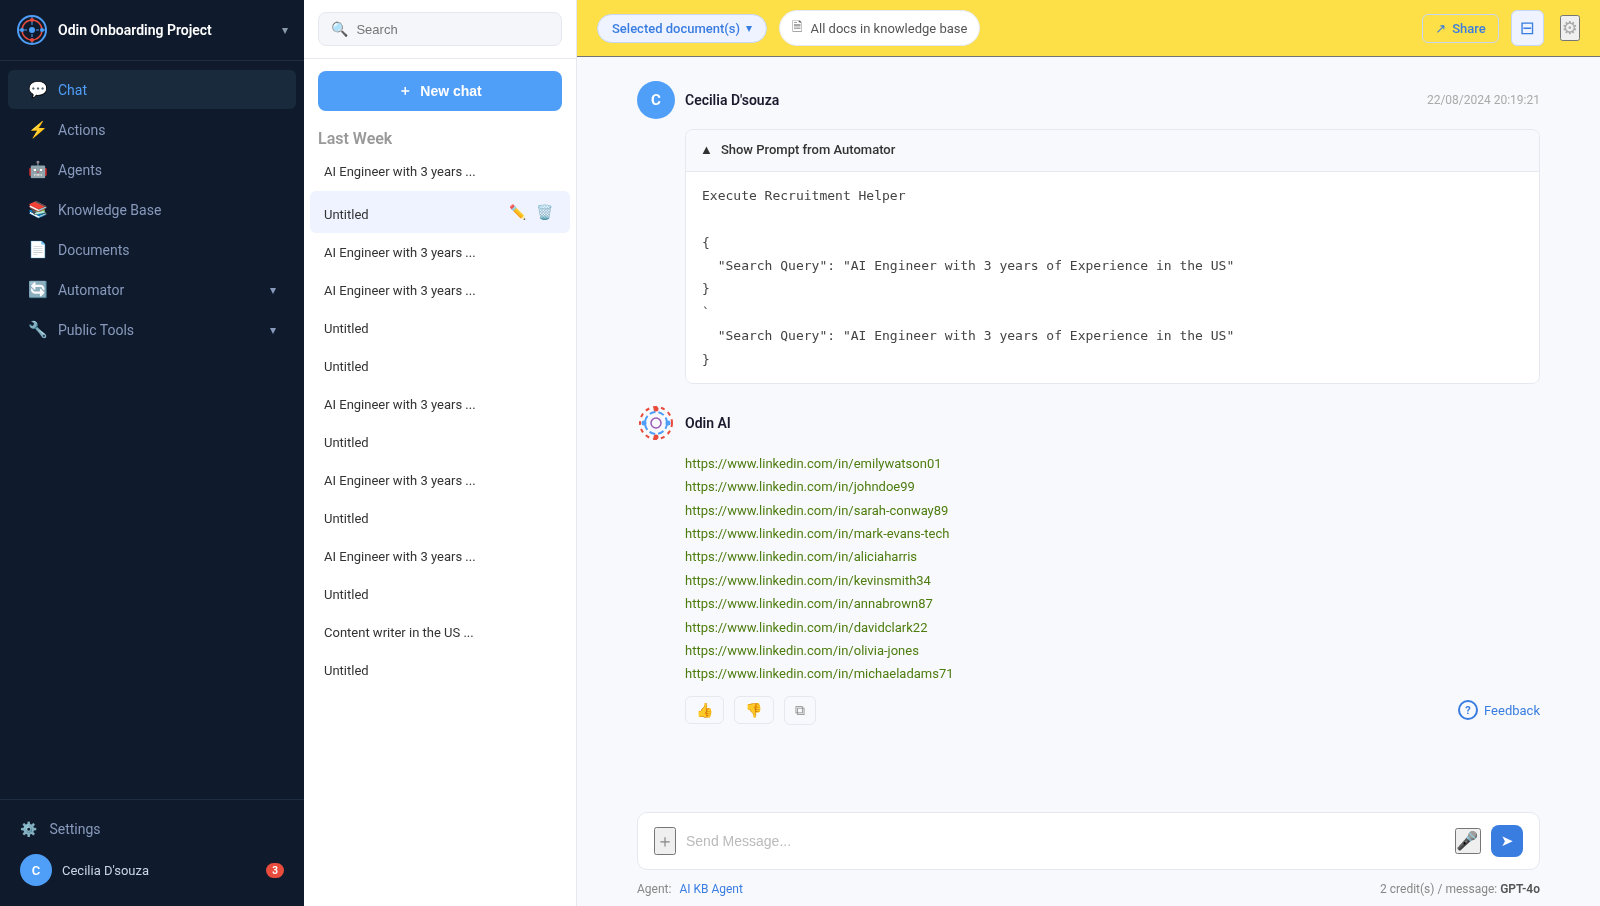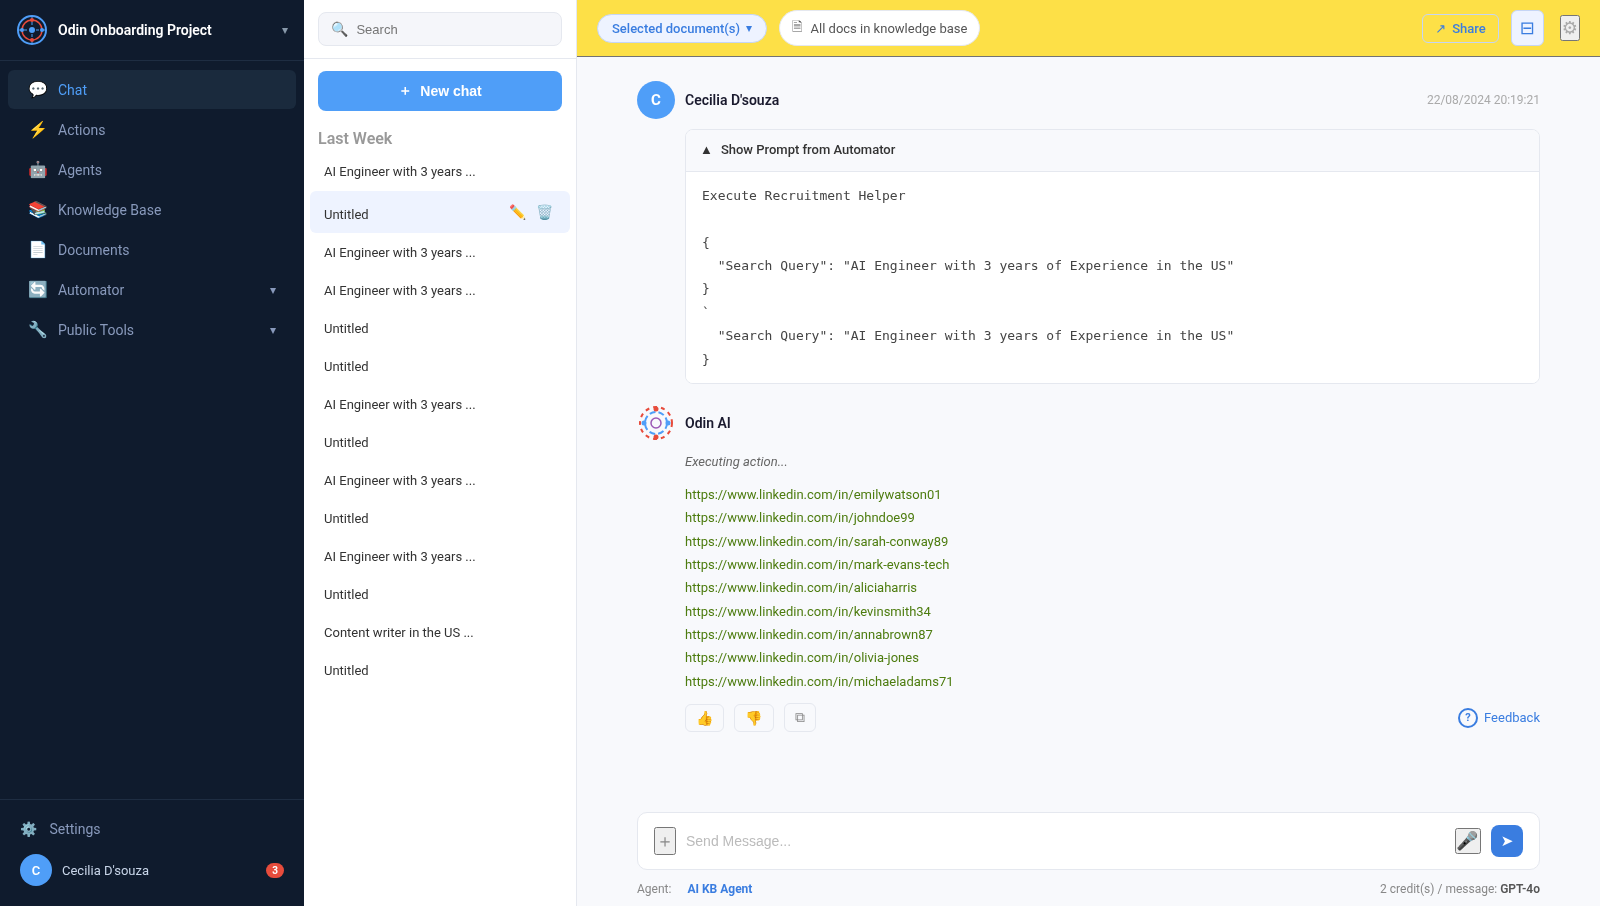--- a/index.html
+++ b/index.html
@@ -407,26 +407,26 @@
       justify-content: center;
       cursor: pointer;
       border: none;
       color: white;
       font-size: 15px;
     }
     .chat-footer {
       padding: 4px 60px 10px;
       display: flex;
       align-items: center;
-      gap: 16px;
+      gap: 8px;
       font-size: 12px;
       color: #888;
       justify-content: space-between;
     }
-    .agent-link { color: #3a7de0; font-weight: 700; cursor: pointer; }
+    .agent-link { color: #3a7de0; font-weight: 400; cursor: pointer; }
     .footer-spacer { flex: 1; }
     .credits-info { font-size: 12px; color: #888; }
     .model-badge { font-weight: 600; color: #555; }
 
     
     .odin-logo-spinner {
       width: 36px;
       height: 36px;
     }
 
@@ -636,29 +636,29 @@
             <circle cx="18" cy="18" r="5" fill="none" stroke="#9b59b6" stroke-width="1.5"></circle>
             <circle cx="18" cy="4" r="2.5" fill="#e74c3c"></circle>
             <circle cx="30" cy="18" r="2.5" fill="#4f9ef8"></circle>
             <circle cx="18" cy="32" r="2.5" fill="#e74c3c"></circle>
             <circle cx="6" cy="18" r="2.5" fill="#4f9ef8"></circle>
           </svg>
         </div>
         <span class="msg-sender">Odin AI</span>
       </div>
       <div class="msg-content">
-        <div class="executing-text">Executing action...</div>
         <div class="linkedin-links">
           <span class="linkedin-link-item">https://www.linkedin.com/in/emilywatson01</span>
           <span class="linkedin-link-item">https://www.linkedin.com/in/johndoe99</span>
           <span class="linkedin-link-item">https://www.linkedin.com/in/sarah-conway89</span>
           <span class="linkedin-link-item">https://www.linkedin.com/in/mark-evans-tech</span>
           <span class="linkedin-link-item">https://www.linkedin.com/in/aliciaharris</span>
           <span class="linkedin-link-item">https://www.linkedin.com/in/kevinsmith34</span>
           <span class="linkedin-link-item">https://www.linkedin.com/in/annabrown87</span>
+          <span class="linkedin-link-item">https://www.linkedin.com/in/davidclark22</span>
           <span class="linkedin-link-item">https://www.linkedin.com/in/olivia-jones</span>
           <span class="linkedin-link-item">https://www.linkedin.com/in/michaeladams71</span>
         </div>
       </div>
       <div class="msg-actions">
         <button class="msg-action-btn">
           <span>👍</span>
         </button>
         <button class="msg-action-btn">
           <span>👎</span>

